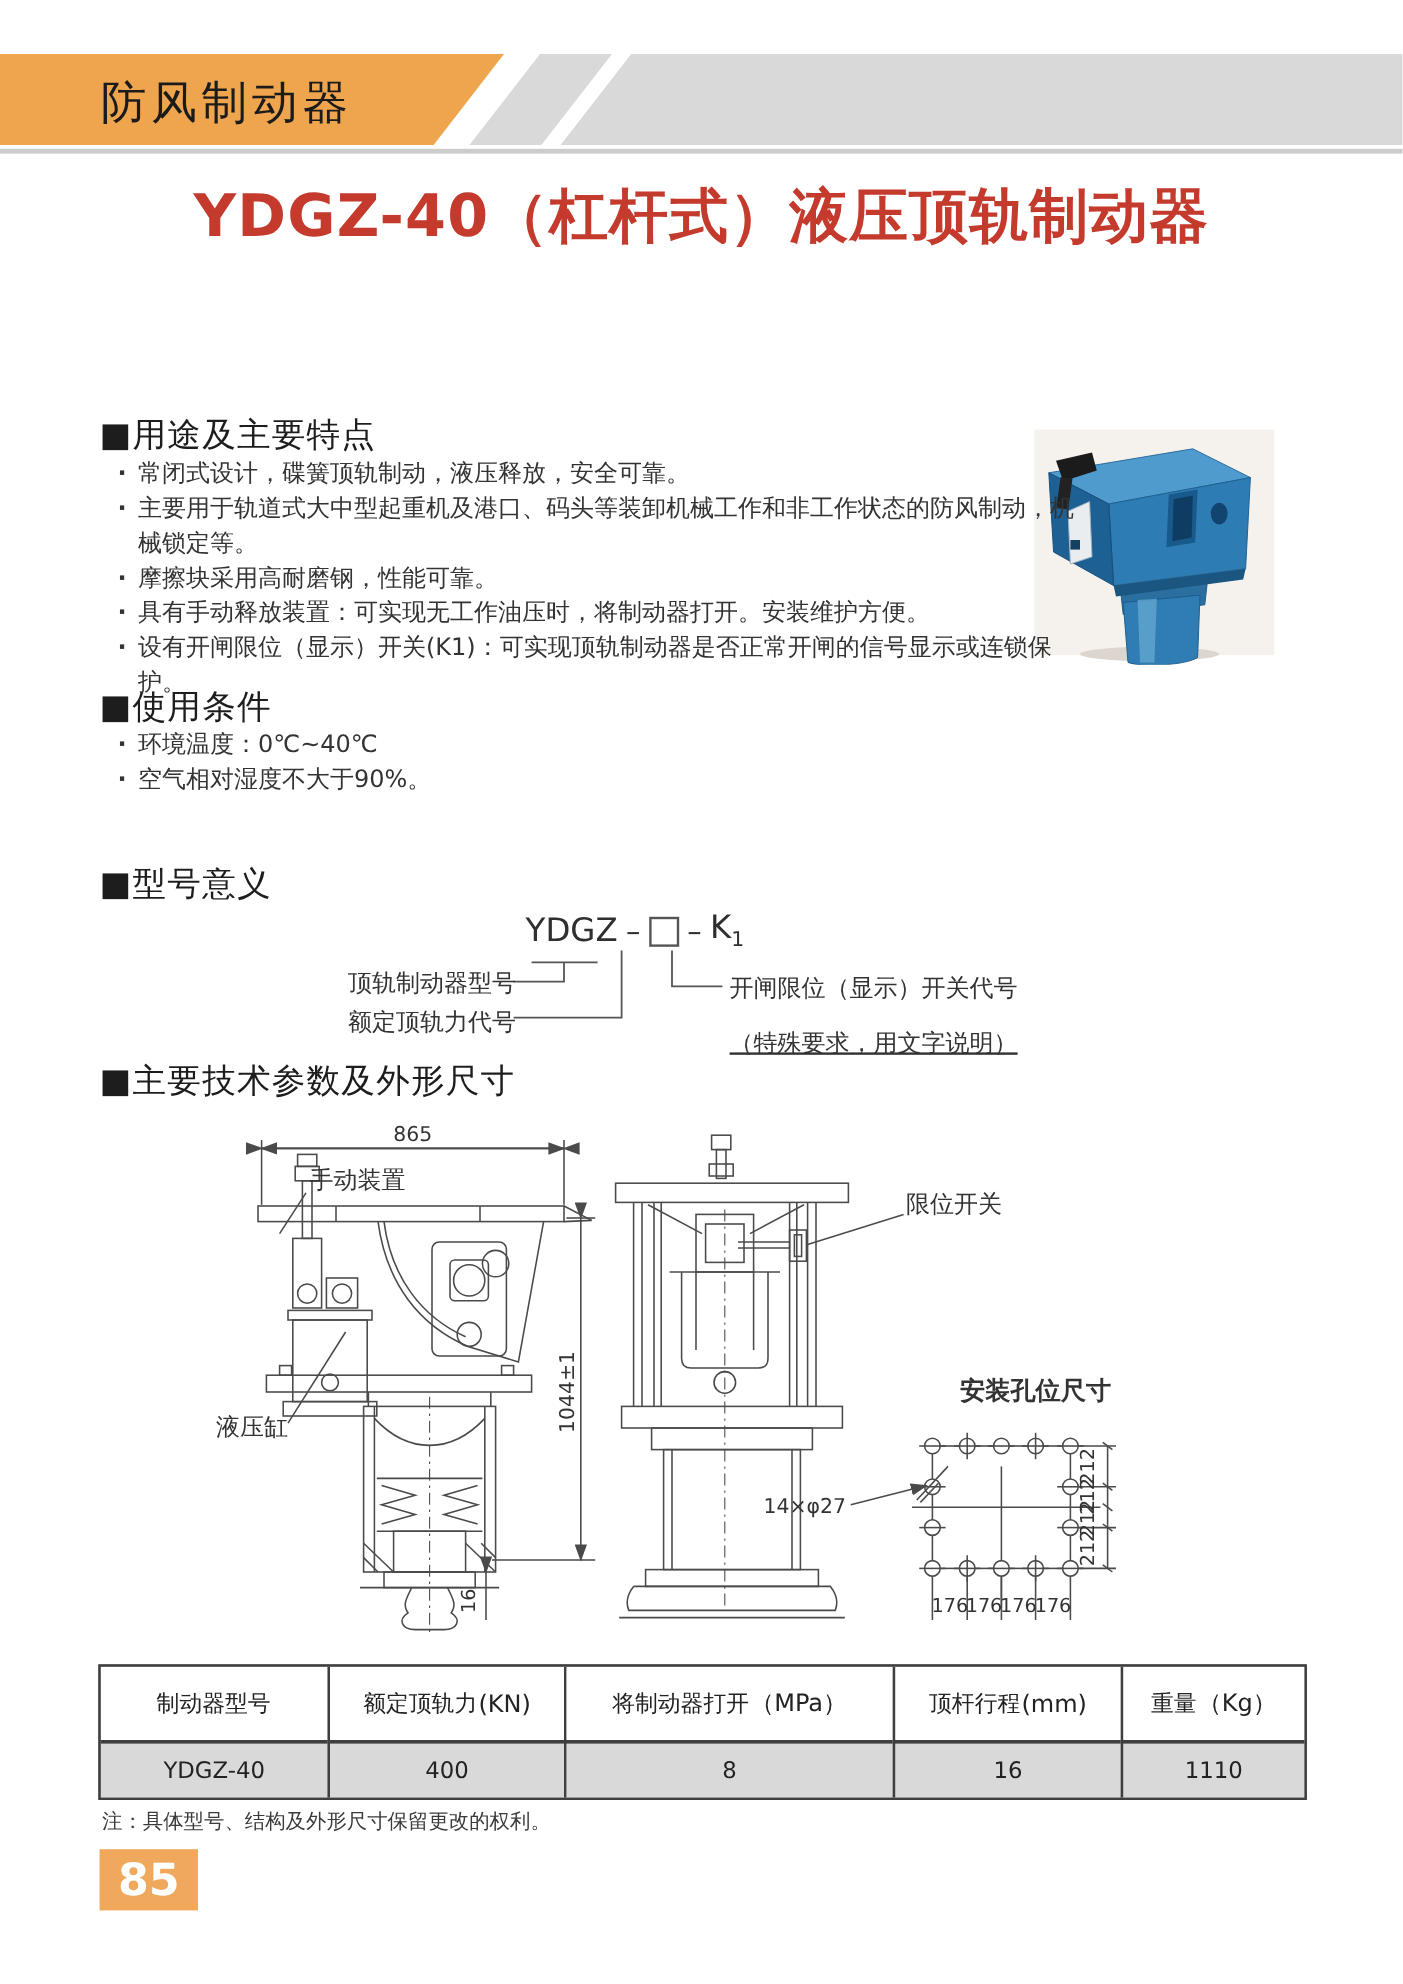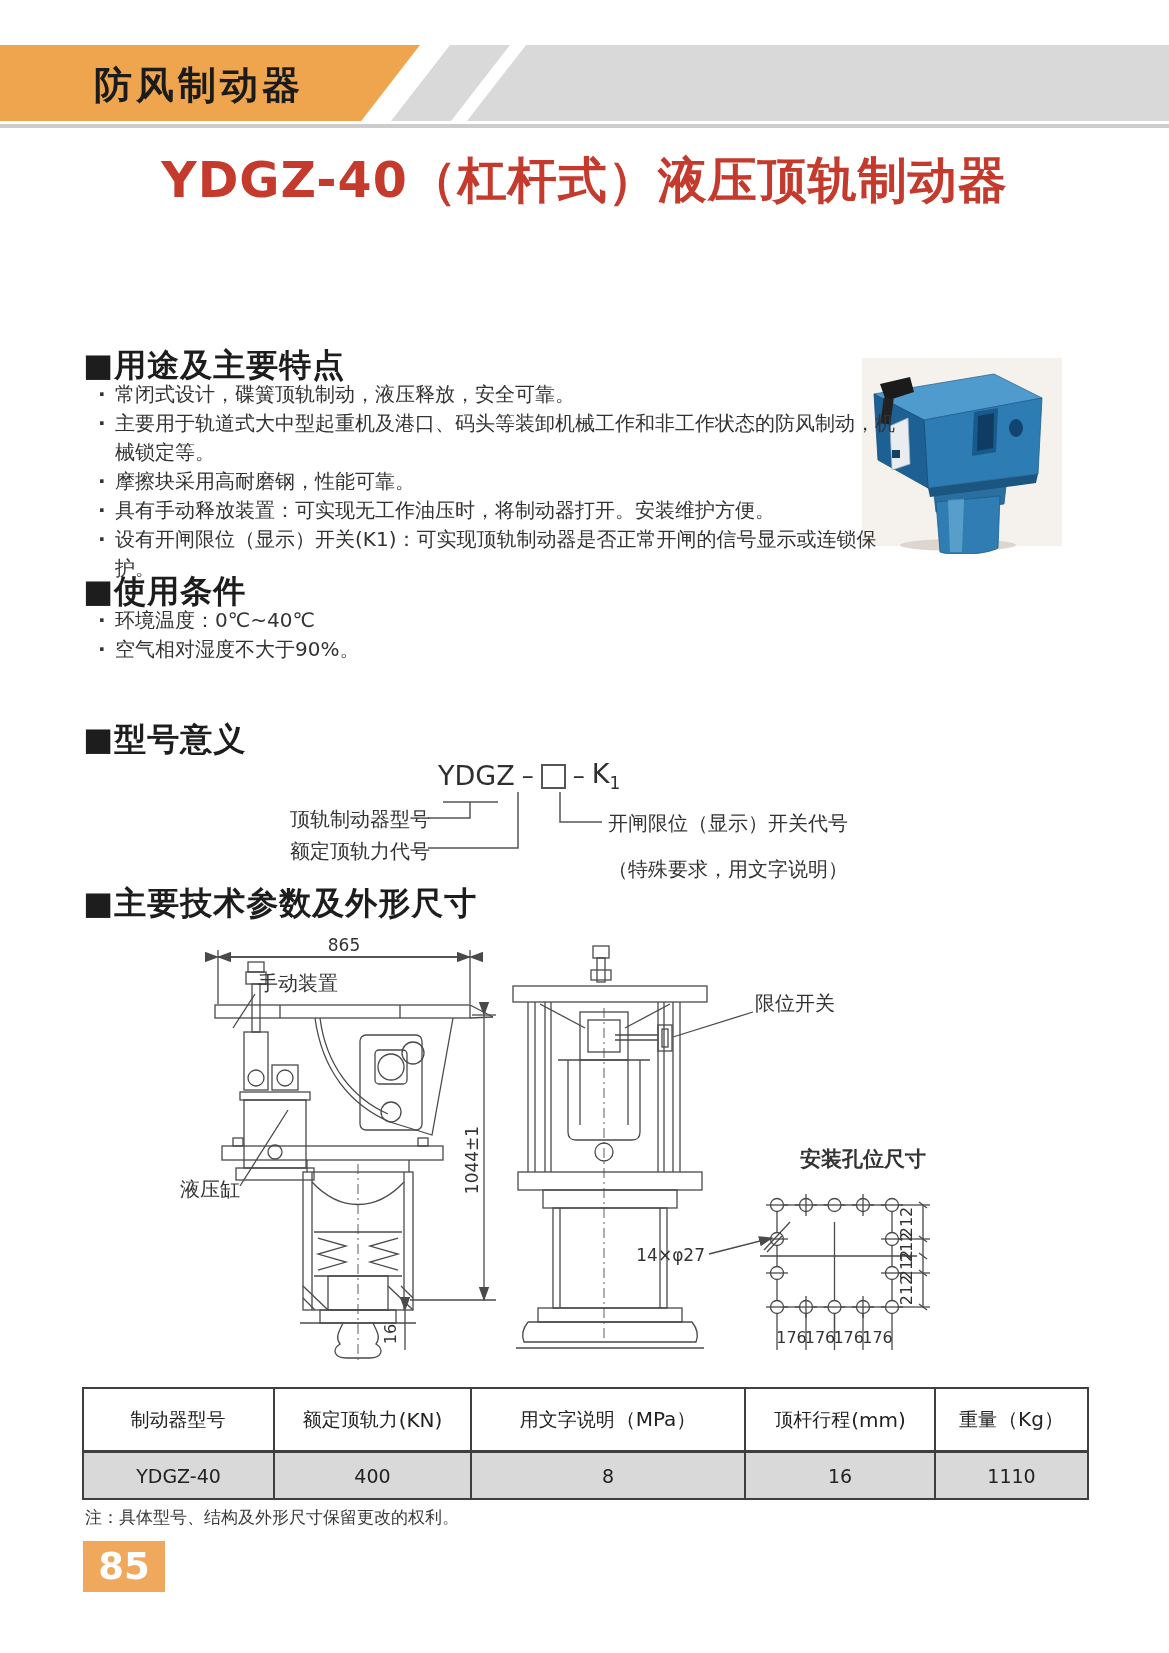--- a/index.html
+++ b/index.html
@@ -8,47 +8,47 @@
   .abs{position:absolute;}
 
   
   .banner-orange{left:0;top:45px;width:420px;height:76px;background:#efa54e;
     clip-path:polygon(0 0,100% 0,86% 100%,0 100%);}
   .banner-stripe-small{left:391px;top:45px;width:122px;height:76px;background:#d9d9d9;
     clip-path:polygon(59px 0,119px 0,60px 76px,0 76px);}
   .banner-stripe-big{left:467px;top:45px;width:702px;height:76px;background:#d9d9d9;
     clip-path:polygon(59px 0,702px 0,702px 76px,0 76px);}
   .banner-rule{left:0;top:124px;width:1169px;height:4px;background:#cccccc;}
-  .banner-label{left:94px;top:60px;font-size:38px;font-weight:bold;color:#1b1b1b;letter-spacing:4px;}
+  .banner-label{left:84px;top:60px;font-size:38px;font-weight:normal;color:#1b1b1b;letter-spacing:4px;}
 
   .doc-title{left:0;top:148px;width:1169px;text-align:center;font-size:49px;font-weight:bold;
     color:#c43a2c;letter-spacing:1px;}
 
-  .h{font-weight:bold;font-size:32px;color:#1d1d1d;letter-spacing:1px;}
+  .h{font-weight:normal;font-size:28px;color:#1d1d1d;letter-spacing:1px;}
   .heading-features{left:83px;top:344px;}
   .heading-conditions{left:83px;top:570px;}
   .heading-model{left:83px;top:718px;}
   .heading-specs{left:83px;top:882px;}
 
   ul.blist{list-style:none;margin:0;padding:0;}
   ul.blist li{position:relative;padding-left:19px;font-size:20px;line-height:29px;color:#333;}
   ul.blist li:before{content:"\00B7";position:absolute;left:2px;top:0;font-weight:bold;}
   .features-list{left:96px;top:380px;width:806px;}
   .conditions-list{left:96px;top:606px;width:720px;}
 
   
   .model-code{left:438px;top:758px;font-size:27px;color:#2f2f2f;display:flex;align-items:center;gap:7px;}
   .model-code .dash{font-size:24px;}
   .model-code .box{display:inline-block;width:21px;height:21px;border:2px solid #555;margin-top:2px;}
   .model-code sub{font-size:17px;}
   .model-label{font-size:20px;color:#333;}
   .lbl-model{left:290px;top:806px;}
   .lbl-force{left:290px;top:838px;}
   .lbl-switch{left:608px;top:810px;}
-  .lbl-special{left:608px;top:856px;}
+  .lbl-special{left:608px;top:856px;text-decoration:underline;}
 
   
   .spec-table{left:82px;top:1387px;width:1003px;display:grid;
     grid-template-columns:189px 197px 274px 190px 153px;border:2px solid #3f3f3f;background:#3f3f3f;}
   .spec-cell{display:flex;align-items:center;justify-content:center;font-size:19px;color:#222;}
   .spec-th{height:61px;background:#ffffff;border-left:2px solid #3f3f3f;text-align:right;}
   .spec-th:first-child{border-left:none;}
   .spec-td{height:45px;background:#d9d9d9;border-left:2px solid #3f3f3f;border-top:3px solid #3f3f3f;}
   .spec-td.first{border-left:none;}
   .unit{font-size:20px;margin-left:1px;}
@@ -332,21 +332,21 @@
   <div class="abs spec-table">
     <div class="spec-cell spec-th">
         <span>制动器型号</span>
         <span class="unit"></span>
       </div>
     <div class="spec-cell spec-th">
         <span>额定顶轨力</span>
         <span class="unit">(KN)</span>
       </div>
     <div class="spec-cell spec-th">
-        <span>用文字说明</span>
+        <span>将制动器打开</span>
         <span class="unit">（MPa）</span>
       </div>
     <div class="spec-cell spec-th">
         <span>顶杆行程</span>
         <span class="unit">(mm)</span>
       </div>
     <div class="spec-cell spec-th">
         <span>重量</span>
         <span class="unit">（Kg）</span>
       </div>

